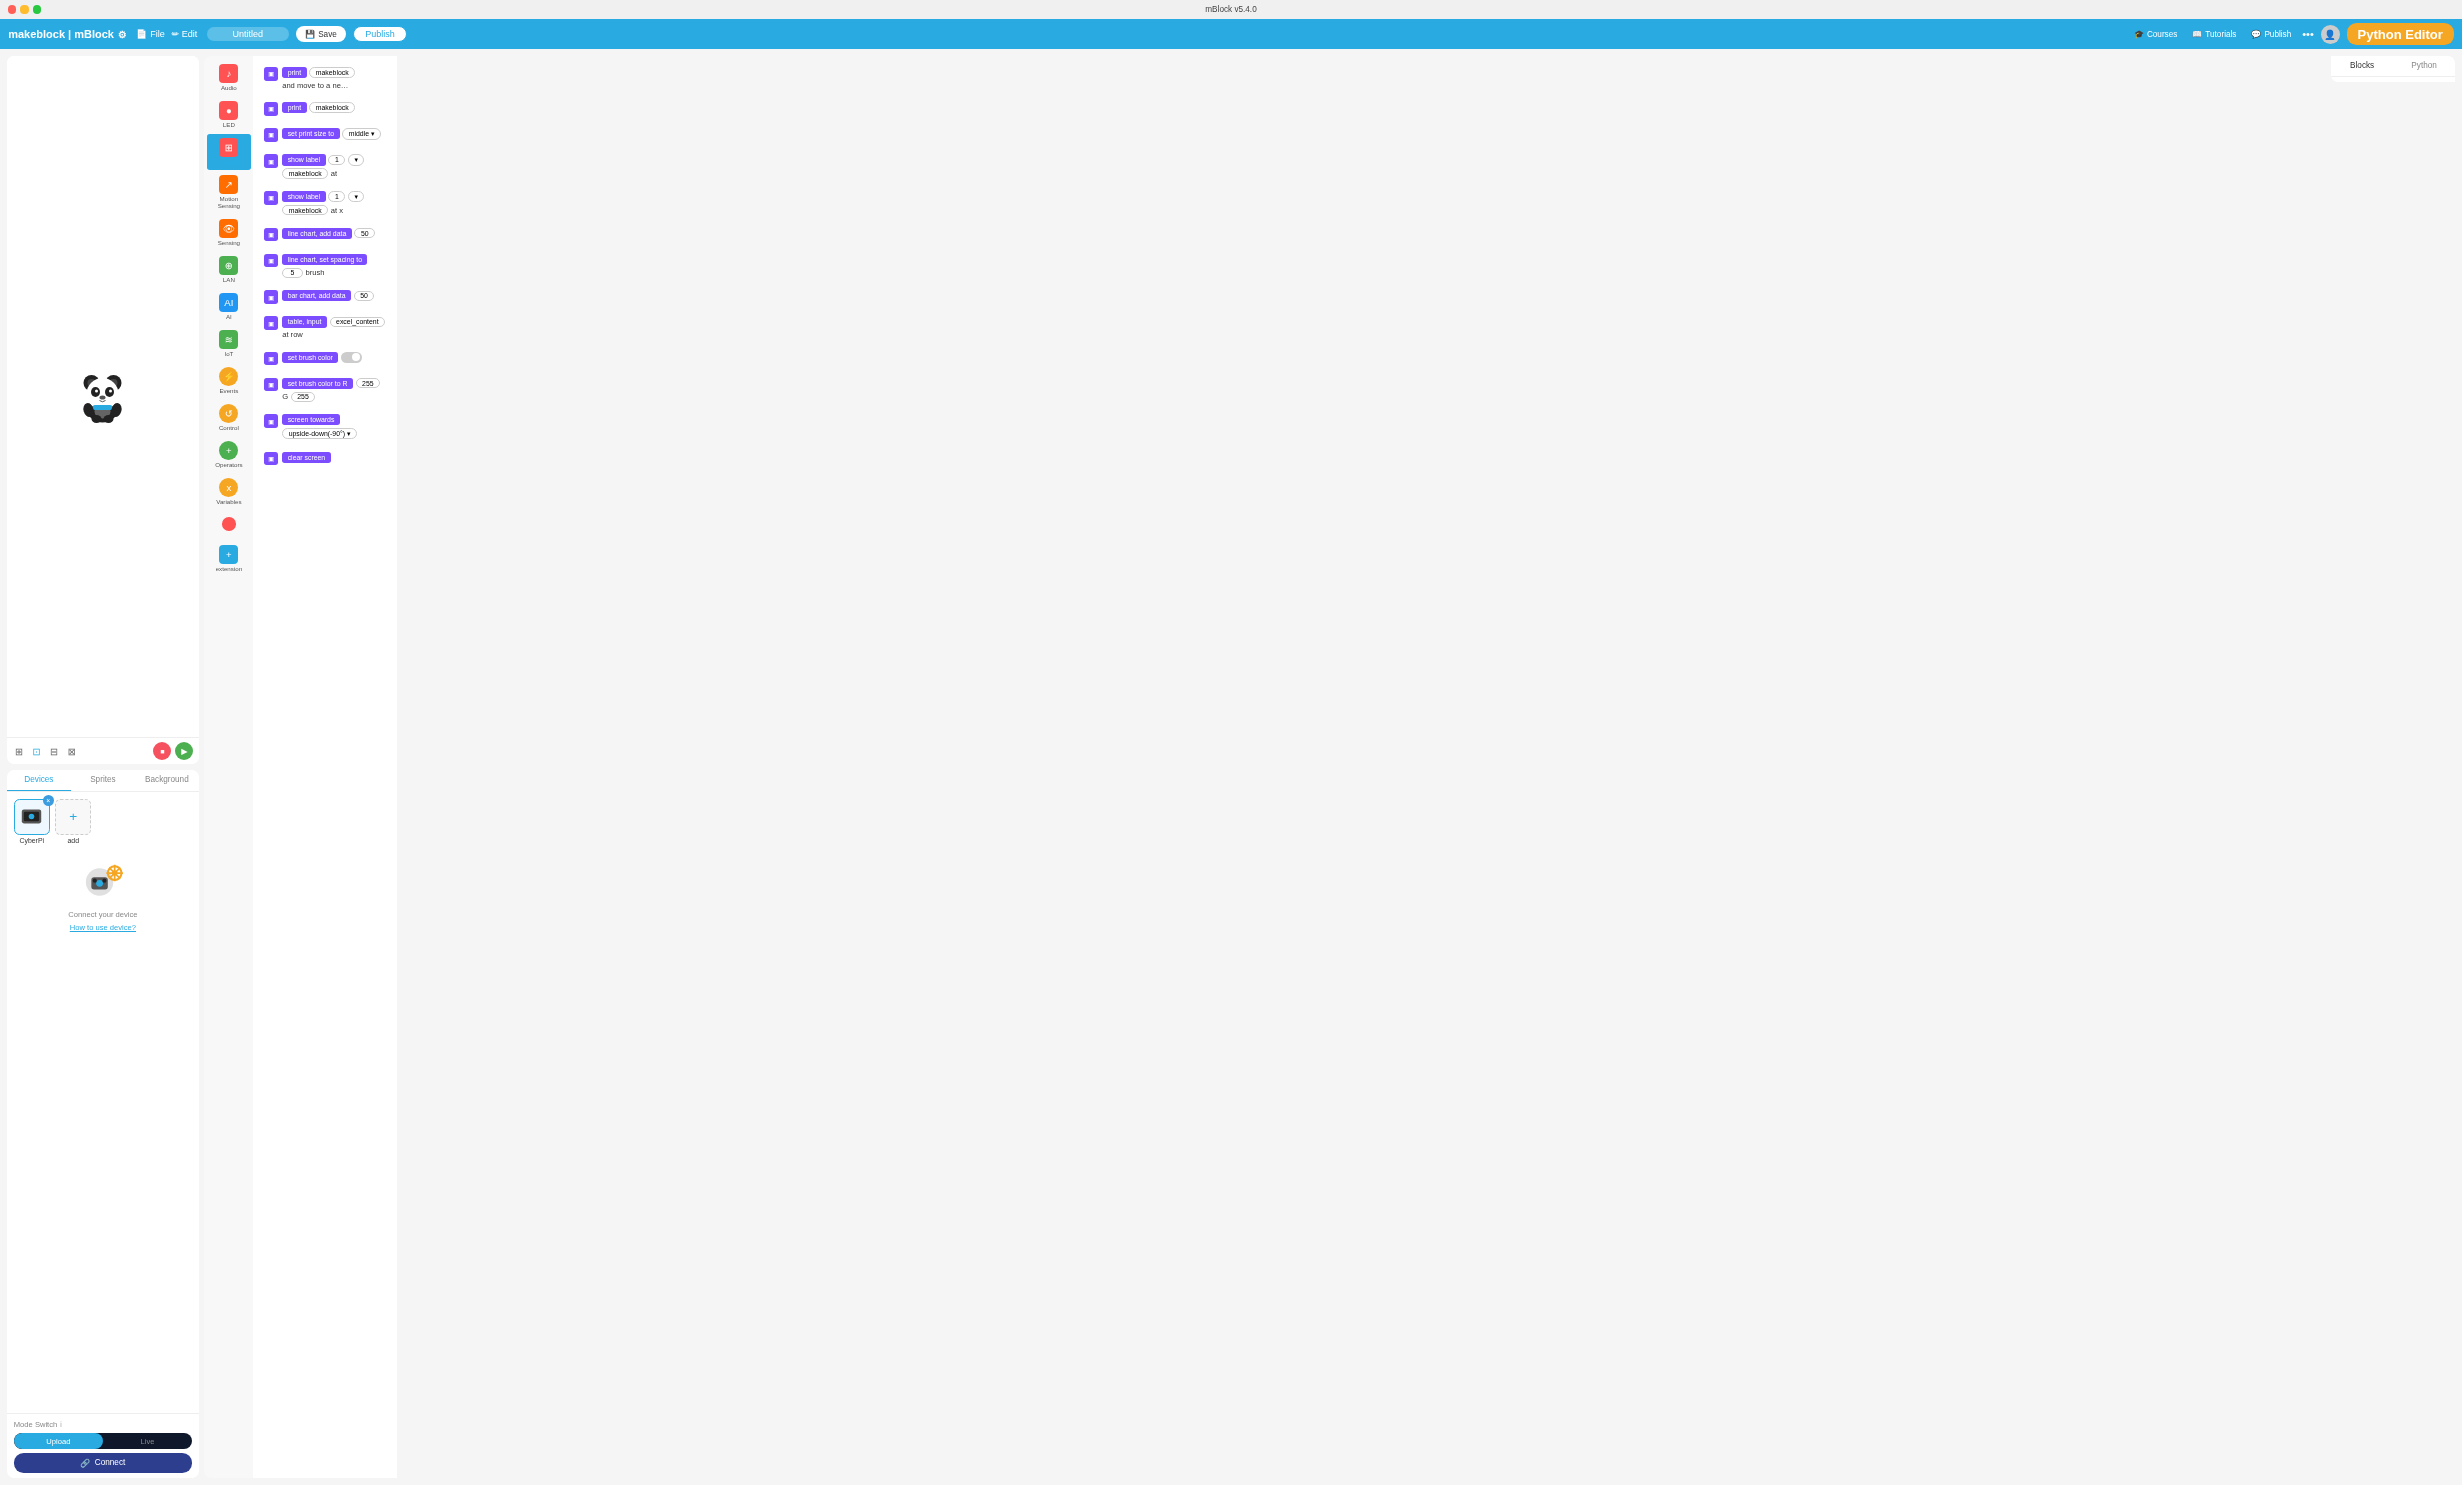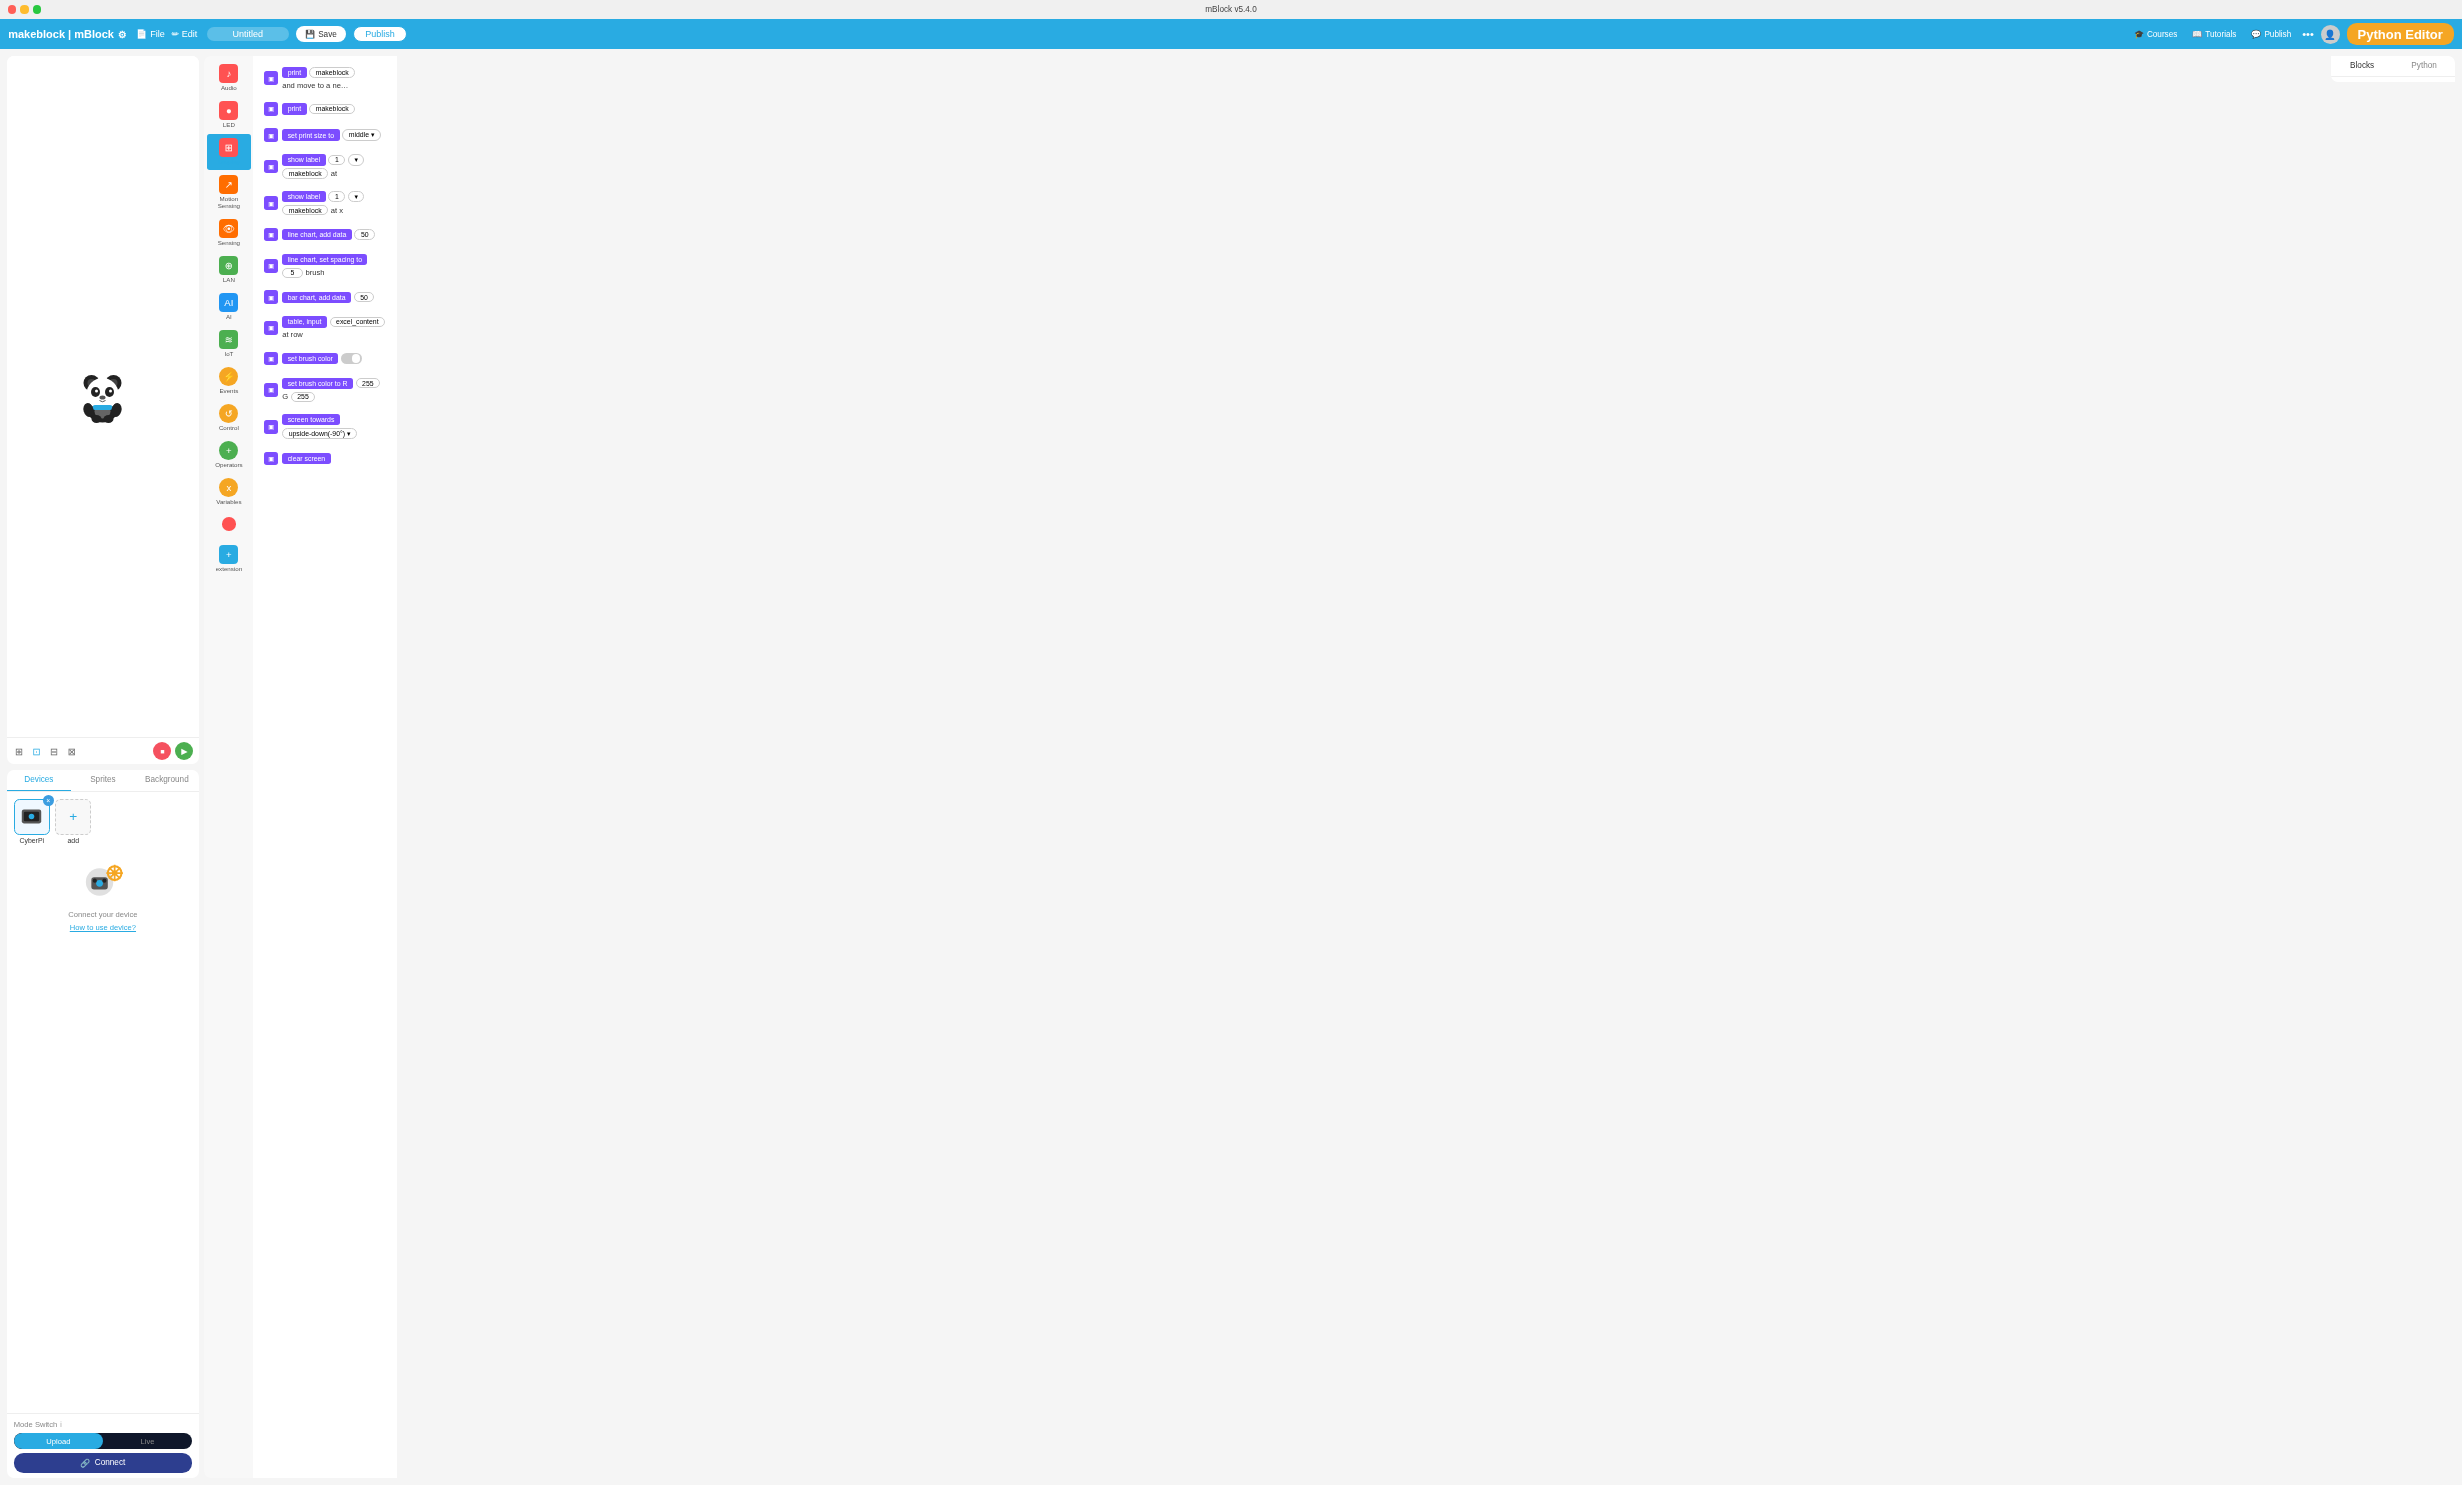--- a/index.html
+++ b/index.html
@@ -386,21 +386,21 @@
       background: white;
       flex: 1;
       overflow-y: auto;
       padding: 6.9px 5.5px;
       display: flex;
       flex-direction: column;
       gap: 4.1px;
     }
     .block-item {
       display: flex;
-      align-items: center;
+      align-items: flex-start;
       gap: 4.1px;
       padding: 4.1px 5.5px;
       border-radius: 4.1px;
       cursor: pointer;
       min-height: 22px;
     }
     .block-icon {
       width: 13.7px; height: 13.7px;
       border-radius: 2.7px;
       display: flex; align-items: center; justify-content: center;

